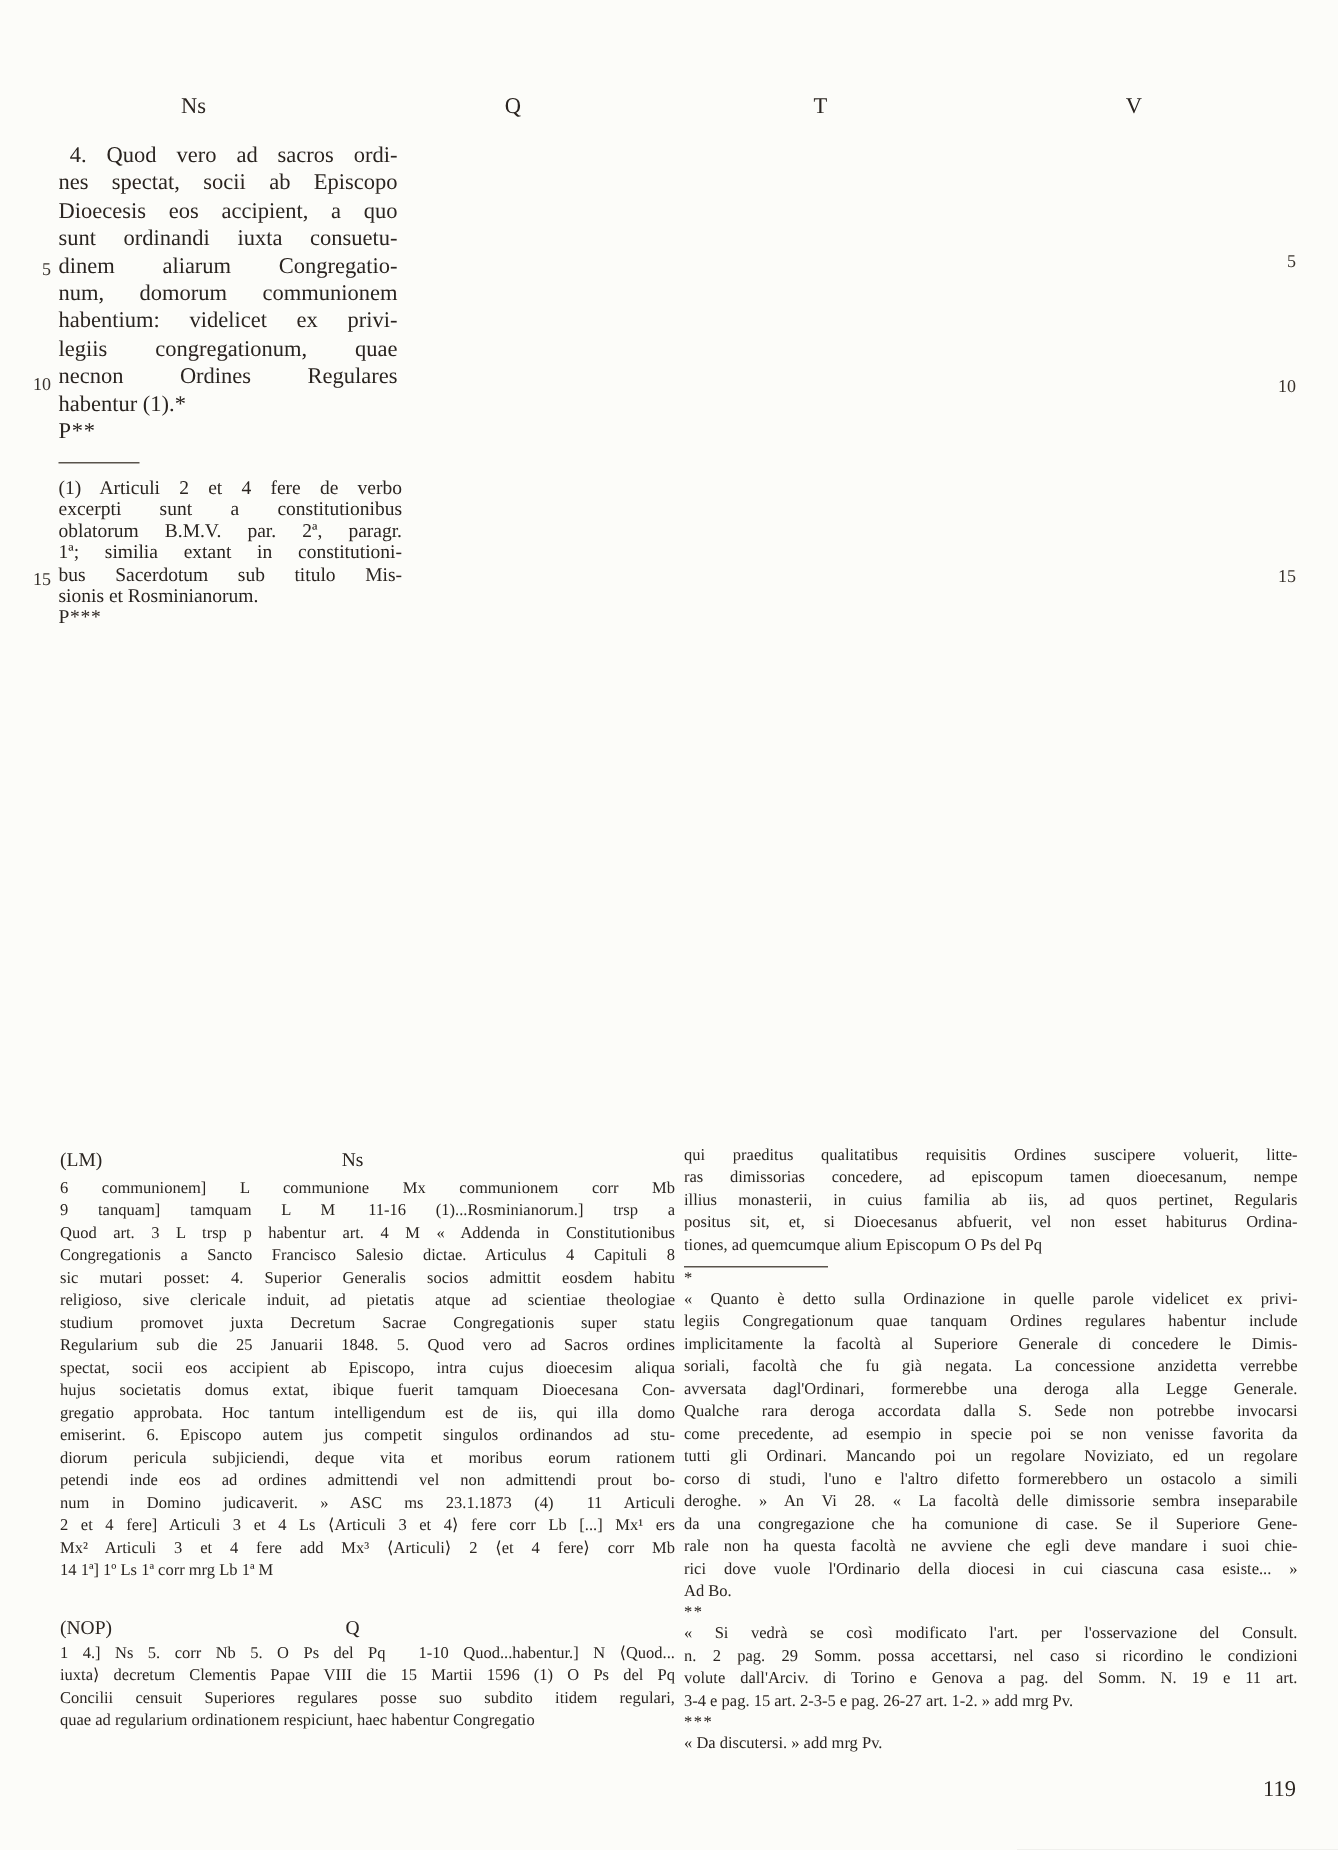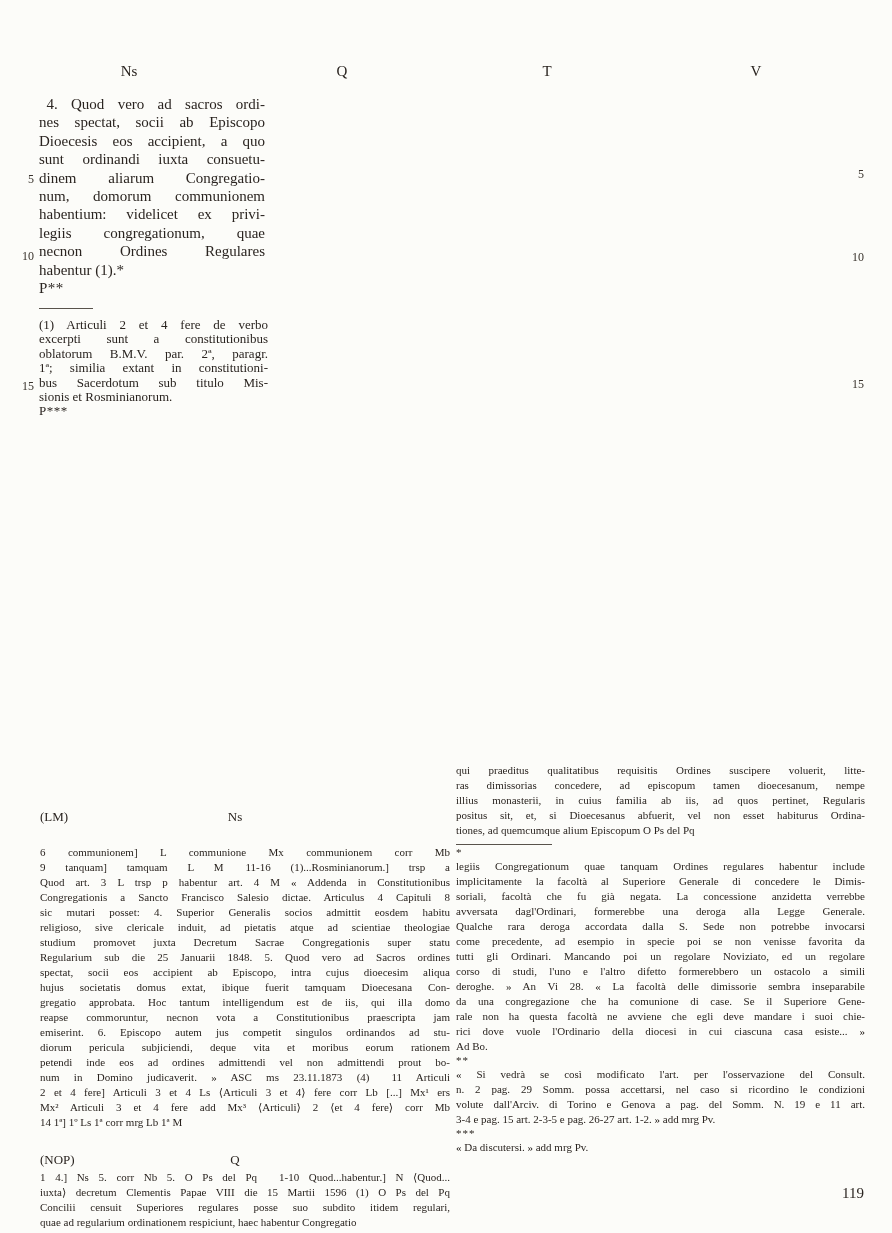--- a/index.html
+++ b/index.html
@@ -43,24 +43,24 @@
     border-top:1px solid #59534c;
     margin:0 0 9px 0;
   }
   .footnote .psig { letter-spacing:0.5px; }
   .appcol {
     position:absolute;
     font-size:11px; line-height:15px;
   }
   #app-left  { left:40px;  top:765px; width:410px; }
   #app-right { left:456px; top:763px; width:409px; }
-  .apphead { position:relative; height:16px; font-size:13px;margin-top:44px; }
+  .apphead { position:relative; height:16px; font-size:13px; }
   .apphead .sig { position:absolute; left:0; top:0; }
   .apphead .ctr { position:absolute; left:0; right:20px; top:0; text-align:center; }
-  .blk1-lines { margin-top:20px; }
+  .blk1-lines { margin-top:4px; }
   .blk2-head  { margin-top:22px; }
   .blk2-lines { margin-top:2px; }
   .note-rule {
     width:96px; height:0;
     border-top:1px solid #59534c;
     margin:6px 0 2px 0;
   }
   .marker { font-size:11px; line-height:11px; margin:1px 0; letter-spacing:1px; }
   .pagenum {
     position:absolute; left:816px; top:1185px; width:48px;
@@ -123,25 +123,24 @@
         <div class="tl">9 tanquam] tamquam L M  11-16 (1)...Rosminianorum.] trsp a</div>
         <div class="tl">Quod art. 3 L trsp p habentur art. 4 M « Addenda in Constitutionibus</div>
         <div class="tl">Congregationis a Sancto Francisco Salesio dictae. Articulus 4 Capituli 8</div>
         <div class="tl">sic mutari posset: 4. Superior Generalis socios admittit eosdem habitu</div>
         <div class="tl">religioso, sive clericale induit, ad pietatis atque ad scientiae theologiae</div>
         <div class="tl">studium promovet juxta Decretum Sacrae Congregationis super statu</div>
         <div class="tl">Regularium sub die 25 Januarii 1848. 5. Quod vero ad Sacros ordines</div>
         <div class="tl">spectat, socii eos accipient ab Episcopo, intra cujus dioecesim aliqua</div>
         <div class="tl">hujus societatis domus extat, ibique fuerit tamquam Dioecesana Con-</div>
         <div class="tl">gregatio approbata. Hoc tantum intelligendum est de iis, qui illa domo</div>
-        <div class="tl">reapse commoruntur, necnon vota a Constitutionibus praescripta jam</div>
         <div class="tl">emiserint. 6. Episcopo autem jus competit singulos ordinandos ad stu-</div>
         <div class="tl">diorum pericula subjiciendi, deque vita et moribus eorum rationem</div>
         <div class="tl">petendi inde eos ad ordines admittendi vel non admittendi prout bo-</div>
-        <div class="tl">num in Domino judicaverit. » ASC ms 23.11.1873 (4)  11 Articuli</div>
+        <div class="tl">num in Domino judicaverit. » ASC ms 23.1.1873 (4)  11 Articuli</div>
         <div class="tl">2 et 4 fere] Articuli 3 et 4 Ls ⟨Articuli 3 et 4⟩ fere corr Lb [...] Mx¹ ers</div>
         <div class="tl">Mx² Articuli 3 et 4 fere add Mx³ ⟨Articuli⟩ 2 ⟨et 4 fere⟩ corr Mb</div>
         <div class="tl">14 1ª] 1º Ls 1ª corr mrg Lb 1ª M</div>
       </div>
     <div class="apphead blk2-head">
       <span class="sig">(NOP)</span>
       <span class="ctr">Q</span>
     </div>
     <div class="lines blk2-lines">
         <div class="tl">1 4.] Ns 5. corr Nb 5. O Ps del Pq  1-10 Quod...habentur.] N ⟨Quod...</div>
@@ -155,20 +154,21 @@
     <div class="lines">
         <div class="tl">qui praeditus qualitatibus requisitis Ordines suscipere voluerit, litte-</div>
         <div class="tl">ras dimissorias concedere, ad episcopum tamen dioecesanum, nempe</div>
         <div class="tl">illius monasterii, in cuius familia ab iis, ad quos pertinet, Regularis</div>
         <div class="tl">positus sit, et, si Dioecesanus abfuerit, vel non esset habiturus Ordina-</div>
         <div class="tl">tiones, ad quemcumque alium Episcopum O Ps del Pq</div>
       </div>
     <div class="note-rule"></div>
     <div class="marker">*</div>
     <div class="lines">
+        <div class="tl">« Quanto è detto sulla Ordinazione in quelle parole videlicet ex privi-</div>
         <div class="tl">legiis Congregationum quae tanquam Ordines regulares habentur include</div>
         <div class="tl">implicitamente la facoltà al Superiore Generale di concedere le Dimis-</div>
         <div class="tl">soriali, facoltà che fu già negata. La concessione anzidetta verrebbe</div>
         <div class="tl">avversata dagl'Ordinari, formerebbe una deroga alla Legge Generale.</div>
         <div class="tl">Qualche rara deroga accordata dalla S. Sede non potrebbe invocarsi</div>
         <div class="tl">come precedente, ad esempio in specie poi se non venisse favorita da</div>
         <div class="tl">tutti gli Ordinari. Mancando poi un regolare Noviziato, ed un regolare</div>
         <div class="tl">corso di studi, l'uno e l'altro difetto formerebbero un ostacolo a simili</div>
         <div class="tl">deroghe. » An Vi 28. « La facoltà delle dimissorie sembra inseparabile</div>
         <div class="tl">da una congregazione che ha comunione di case. Se il Superiore Gene-</div>

